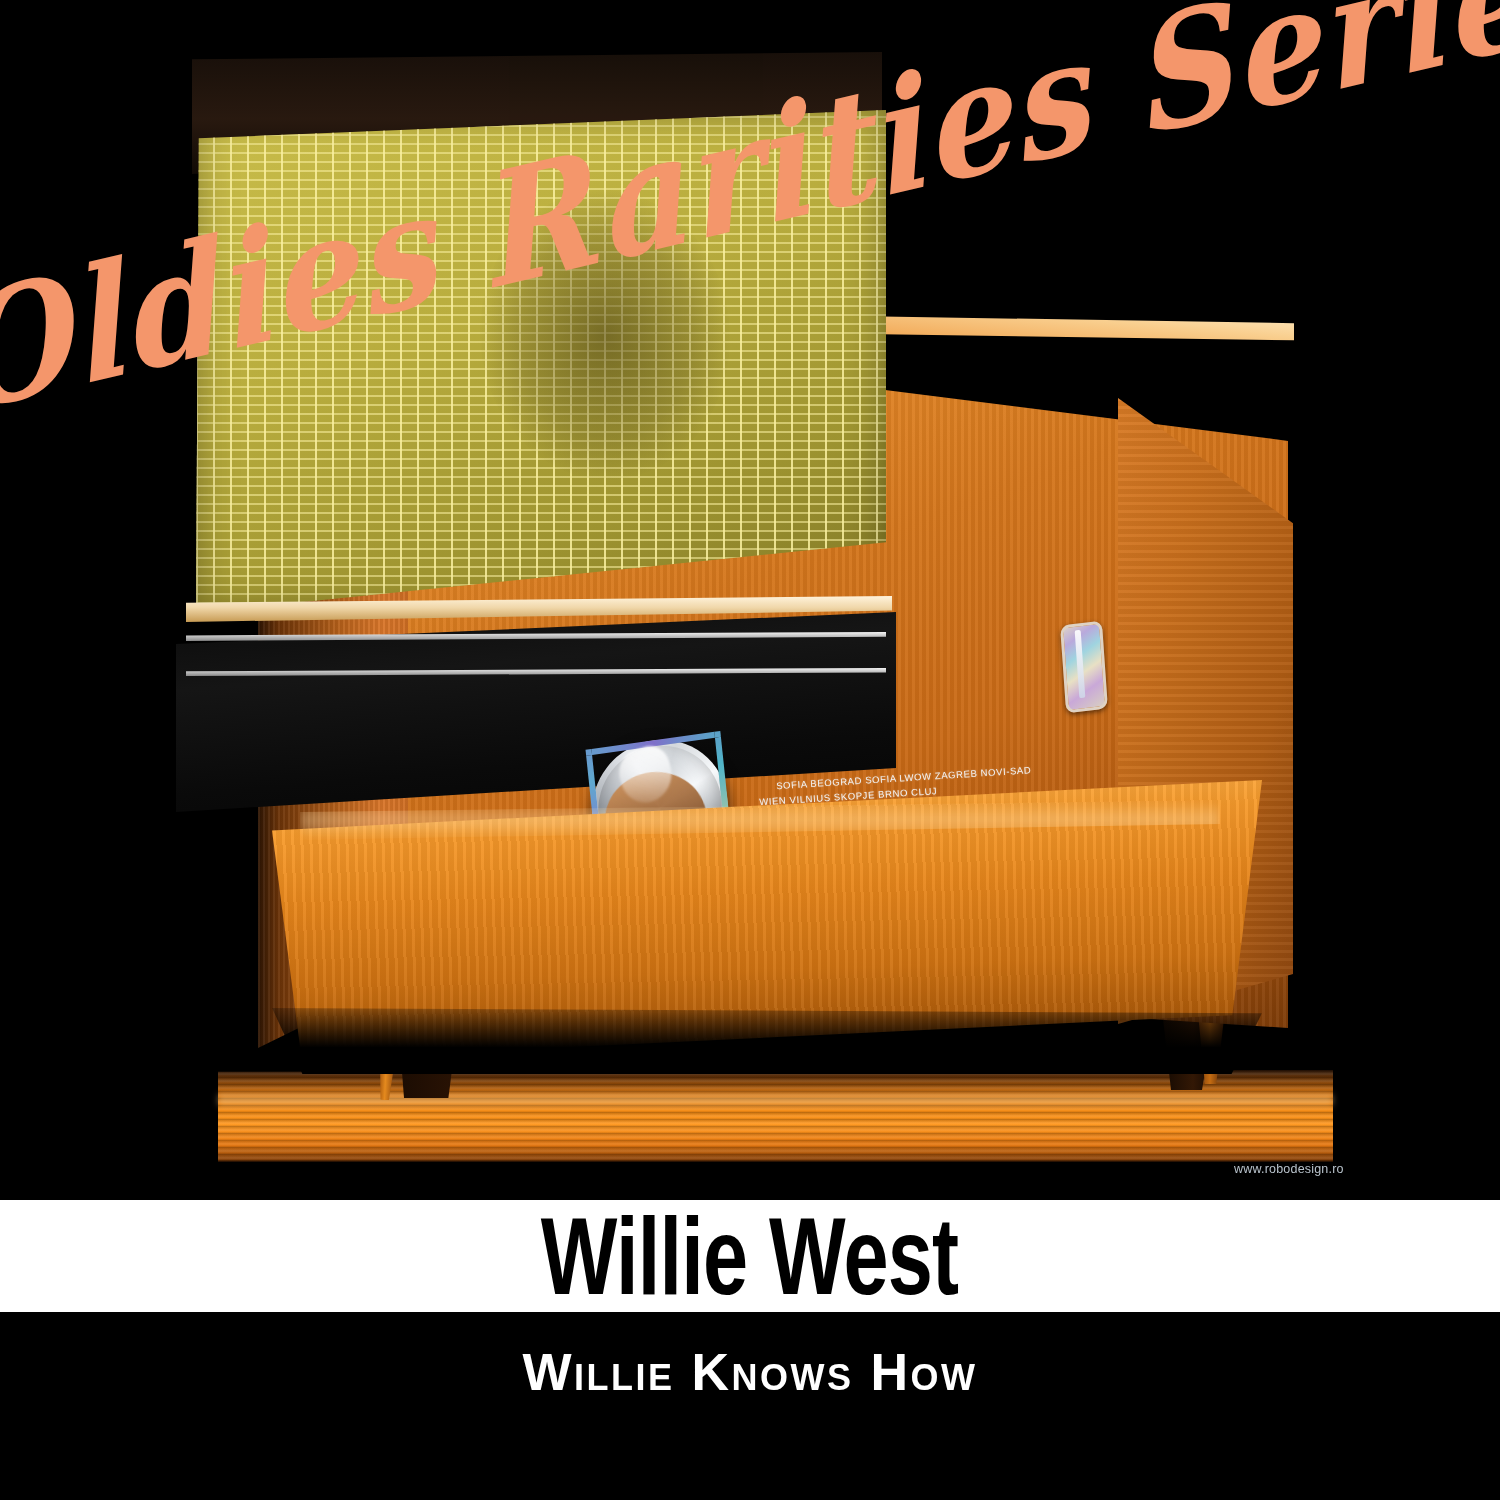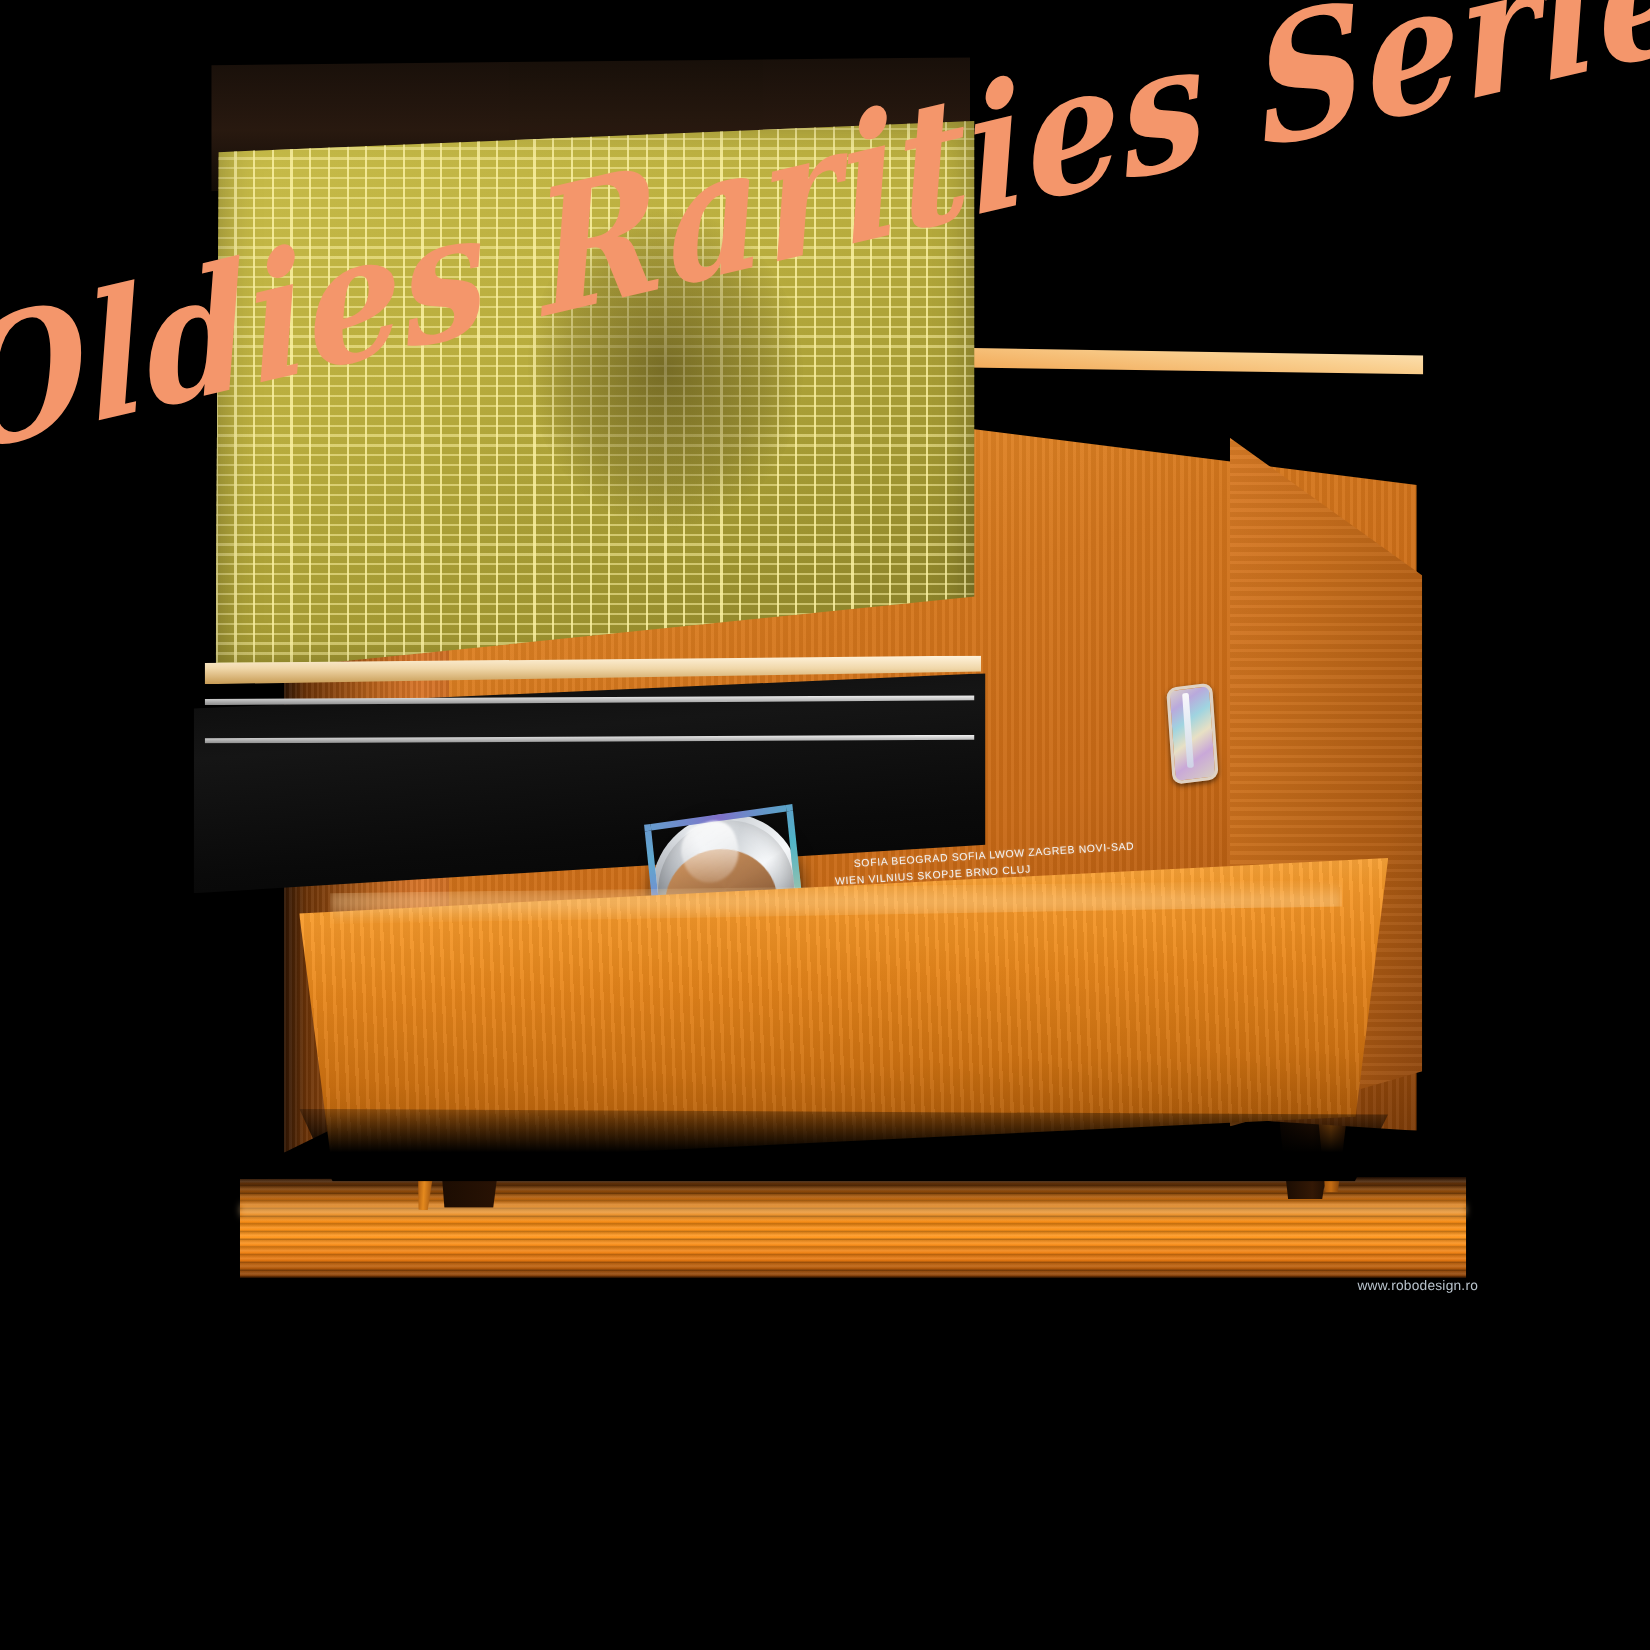--- a/index.html
+++ b/index.html
@@ -478,17 +478,21 @@
     <div id="lower-wood-shine"></div>
     <div id="under-shadow"></div>
 
     <div id="watermark">www.robodesign.ro</div>
   </div>
 
   <div id="title-wrap">
     <div id="album-title" style="color: rgb(244, 150, 107);">Oldies Rarities Serie</div>
   </div>
 
+  <div id="artist-band" style="background: rgb(255, 255, 255);">
+    <div id="artist-name">Willie West</div>
+  </div>
 
   <div id="tracks">
+    <div class="track-line">Willie Knows How</div>
   </div>
 
 </div>
 
 </body></html>

